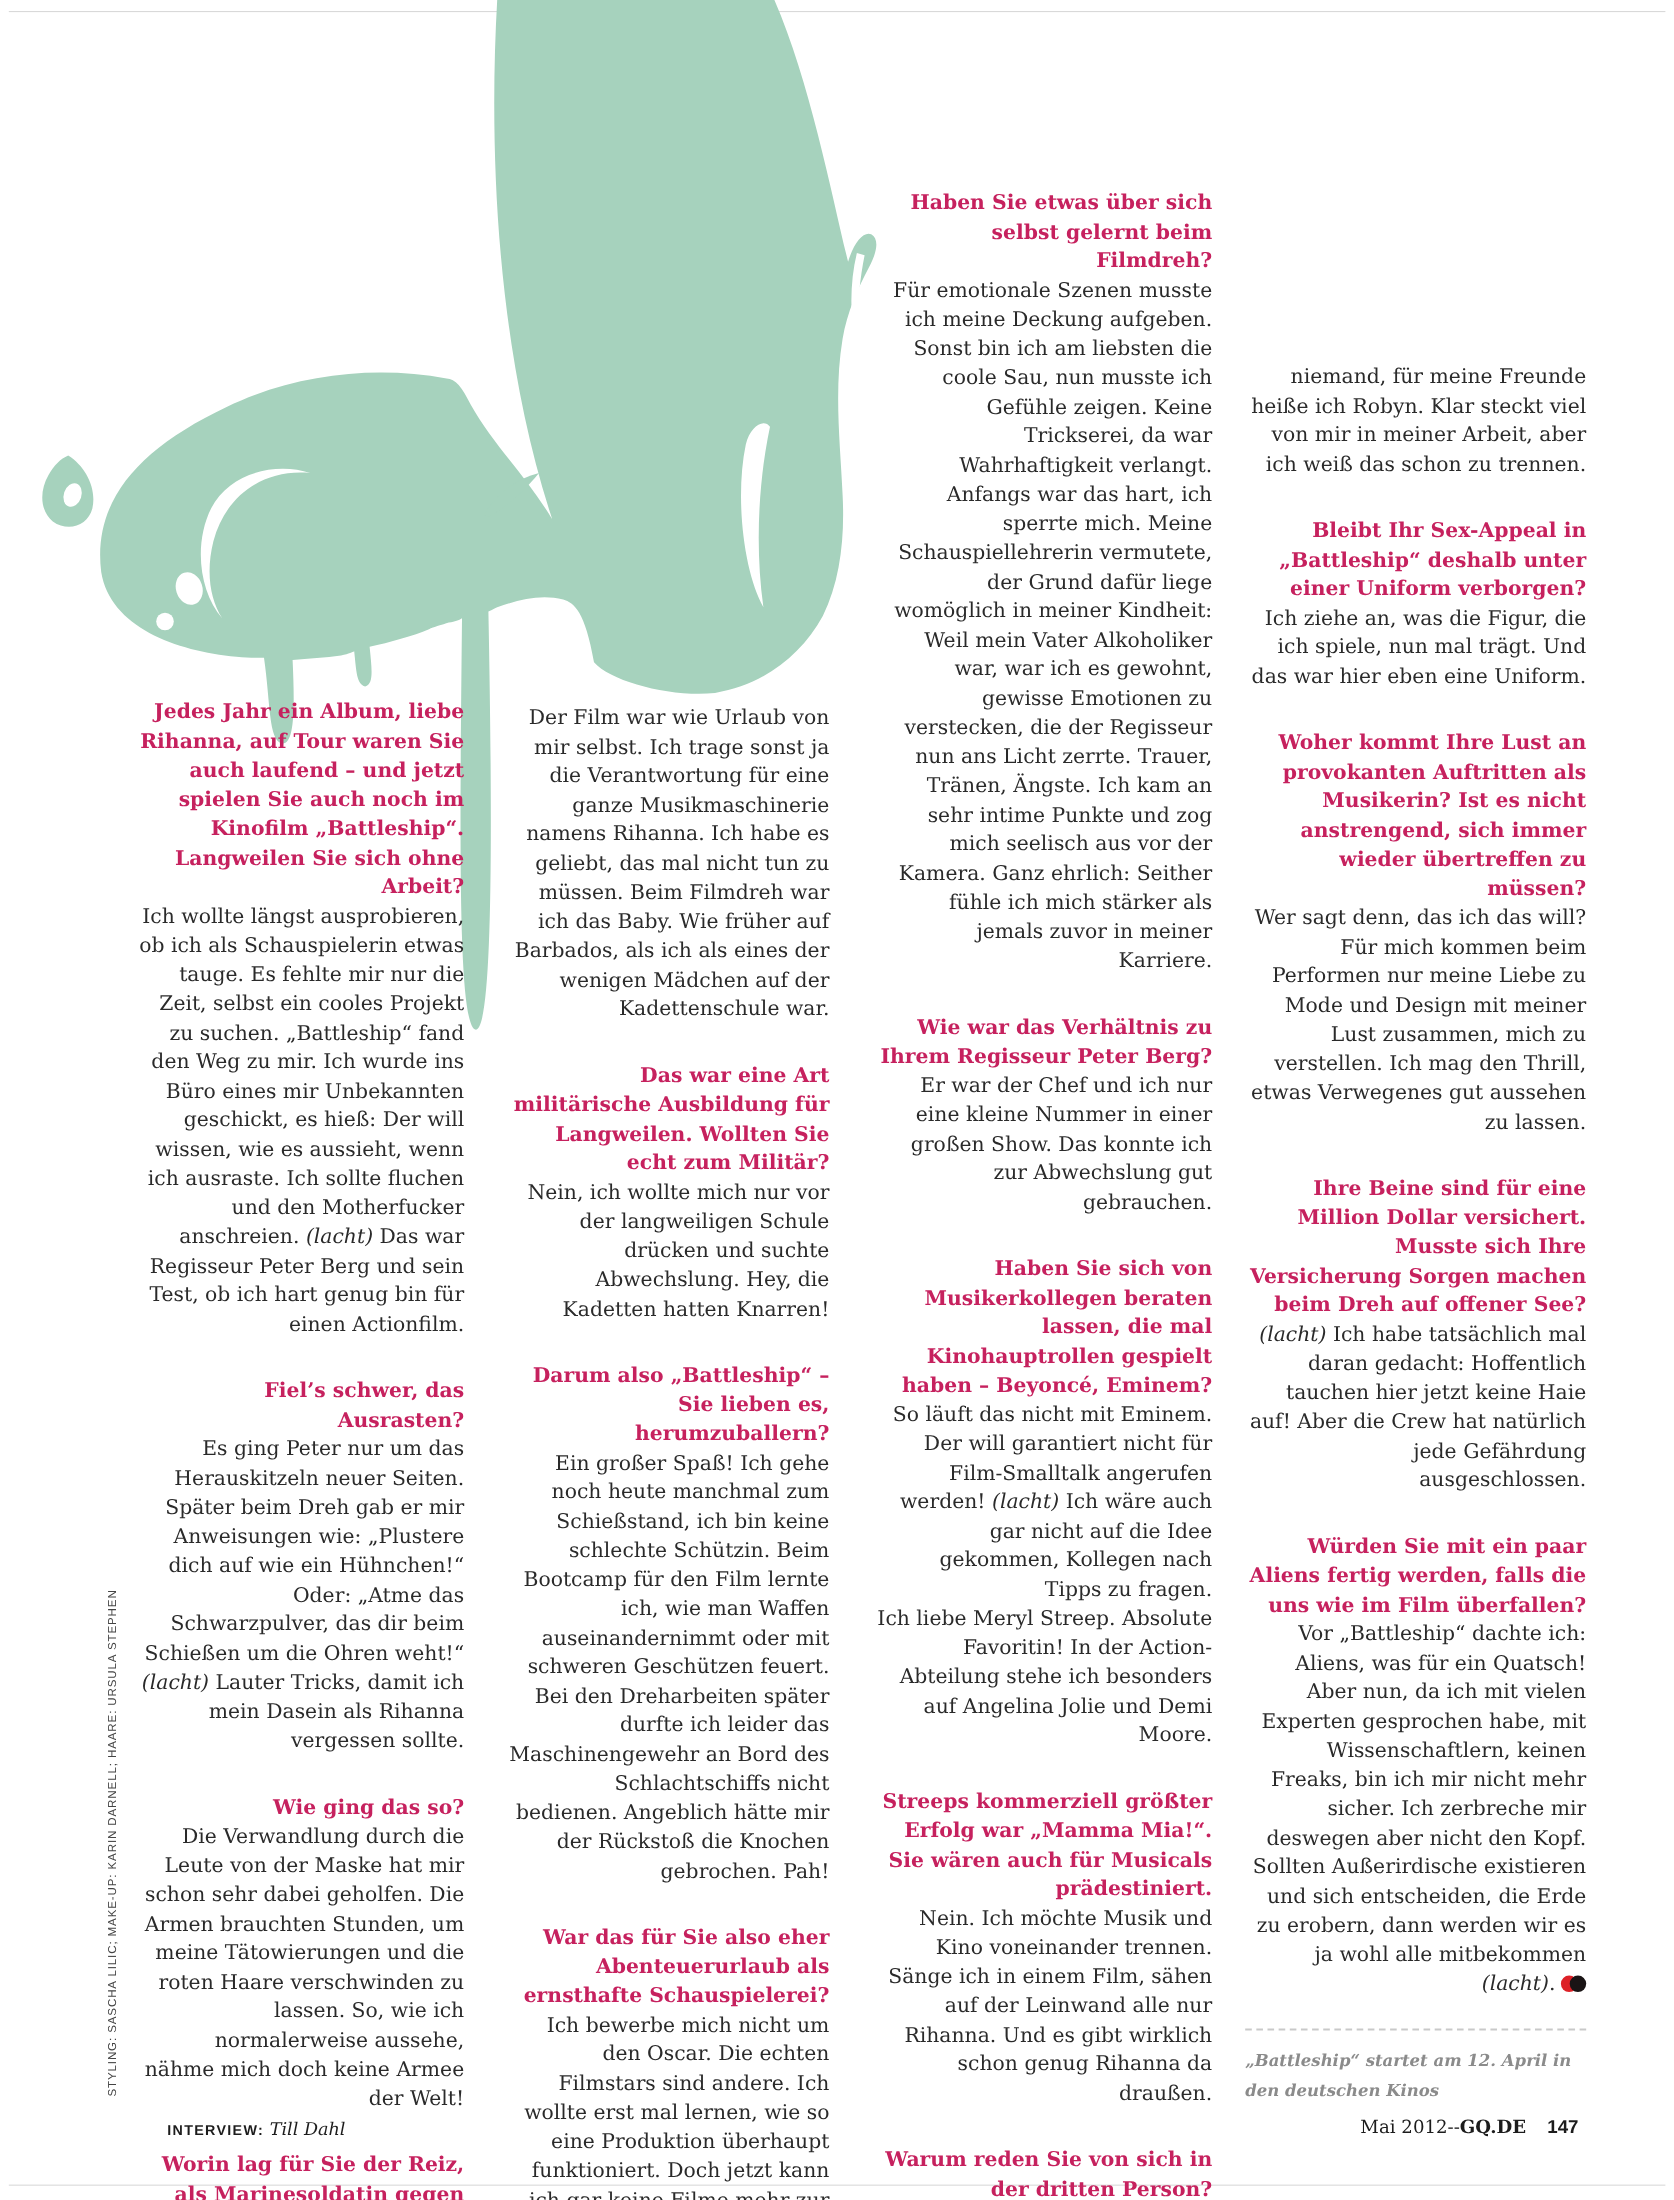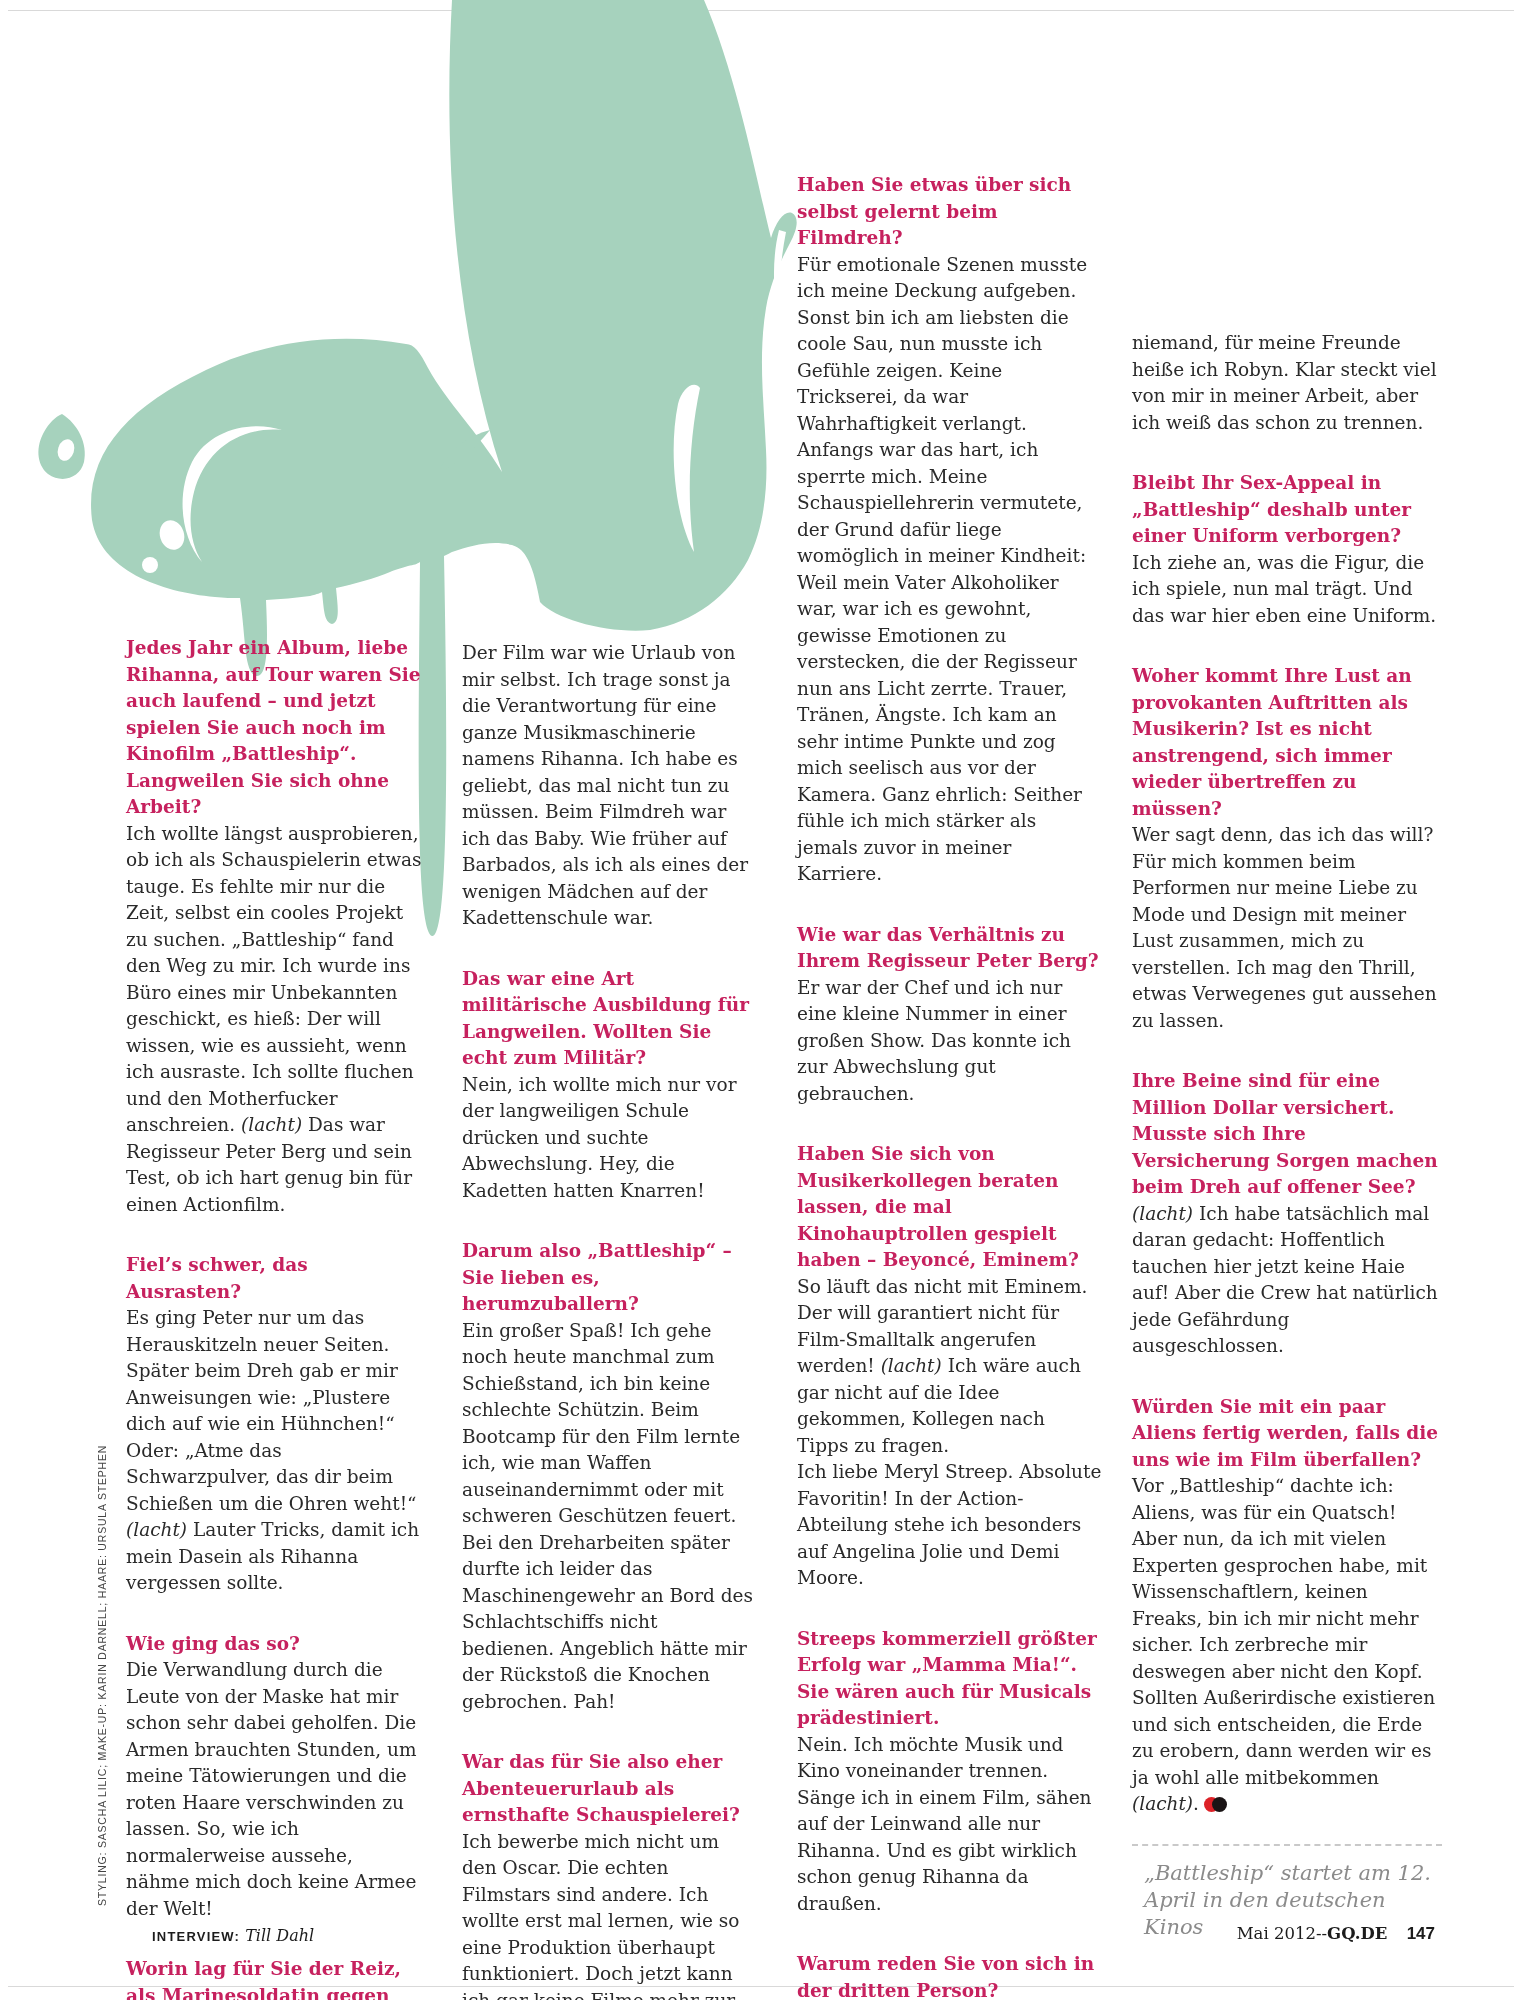--- a/index.html
+++ b/index.html
@@ -4,29 +4,29 @@
 <style>
   html,body{margin:0;padding:0;background:#fff;}
   .page{position:relative;width:1522px;height:2000px;background:#ffffff;overflow:hidden;
         font-family:"DejaVu Serif",serif;color:var(--body-color,#2a2a2a);}
   .hairline{position:absolute;left:8px;right:8px;height:1px;background:var(--hairline,#d9d9d9);}
   .hairline.top{top:10px;}
   .hairline.bottom{top:1986px;}
   .blob-svg{position:absolute;left:0;top:0;}
   .col{position:absolute;}
   .col .blocks p, .col .blocks h3{font-size:18.5px;line-height:26.5px;margin:0;font-weight:normal;
-        letter-spacing:0;text-align:left;}
+        letter-spacing:0;text-align:right;}
   .col .blocks h3{font-weight:bold;color:var(--pink,#c6215e);margin-top:34px;}
   .col .blocks h3:first-child{margin-top:0;}
   .col .blocks p i{font-style:italic;}
   .dot{display:inline-block;width:15px;height:15px;border-radius:50%;vertical-align:-2px;}
   .dot.red{margin-left:5px;}
   .dot.black{margin-left:-7px;}
   .divider{border:none;border-top:2px dashed #c9c9c9;margin:26px 0 0 0;}
-  .note{font-style:italic;color:var(--note-gray,#8b8b8b);font-size:21px;line-height:27px;margin:14px 0 0 12px;}
+  .note{font-style:italic;color:var(--note-gray,#8b8b8b);font-size:15px;line-height:27px;margin:14px 0 0 0;font-weight:bold;}
   .credit{position:absolute;left:96px;top:1906px;transform:rotate(-90deg);transform-origin:0 0;
         white-space:nowrap;font-family:"Liberation Sans",sans-serif;font-size:10.5px;
         letter-spacing:0.8px;color:#444;}
   .footer-left{position:absolute;left:128px;top:1926px;font-size:16px;}
   .footer-left .label{font-family:"Liberation Sans",sans-serif;font-weight:bold;font-size:13px;
         letter-spacing:1.2px;color:#1c1c1c;padding-left:24px;}
   .footer-left .author{font-style:italic;font-size:16px;color:#1c1c1c;margin-left:0;}
   .footer-right{position:absolute;right:87px;top:1924px;font-size:16.5px;color:#1c1c1c;}
   .footer-right .brand{font-weight:bold;}
   .footer-right .pagenum{font-family:"Liberation Sans",sans-serif;font-weight:bold;font-size:17px;

